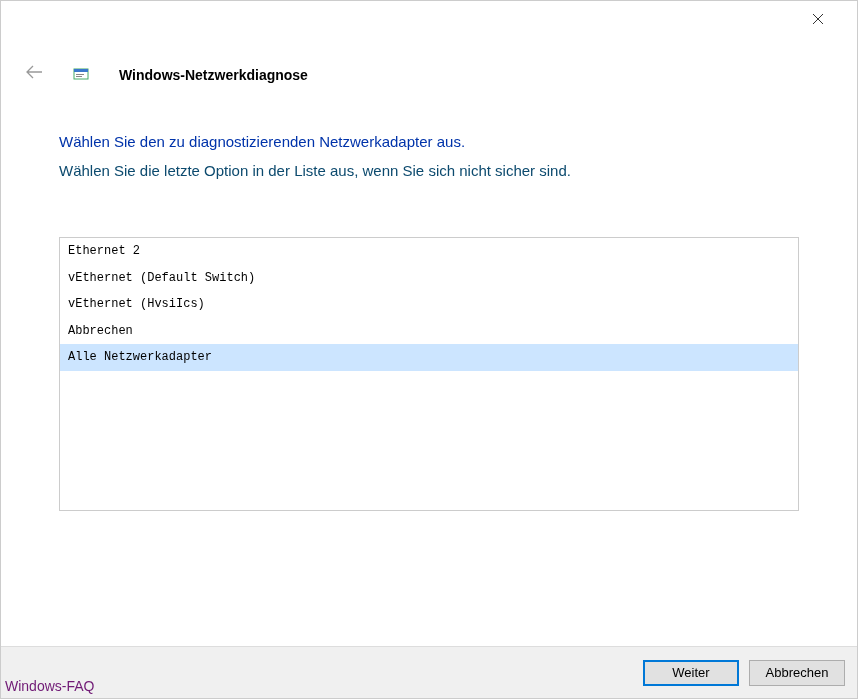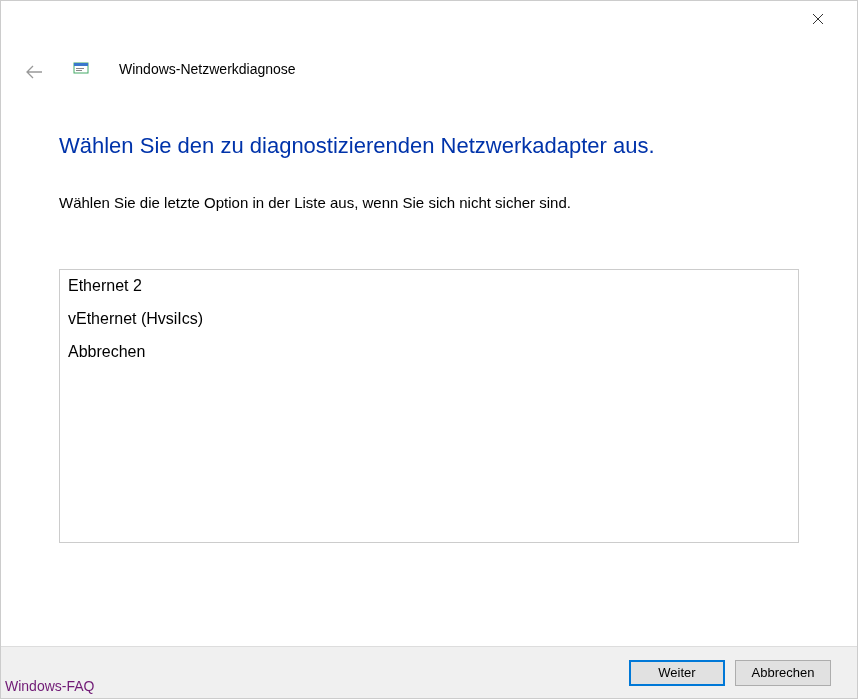--- a/index.html
+++ b/index.html
@@ -27,23 +27,24 @@
       height: 30px;
       display: flex;
       align-items: center;
       justify-content: center;
       cursor: pointer;
       font-size: 14px;
       color: #333;
     }
     .header-row {
       display: flex;
-      align-items: flex-start;
+      align-items: flex-end;
       padding: 24px 30px 6px 22px;
       gap: 28px;
+      font-weight: bold;
     }
     .back-arrow {
       width: 22px;
       height: 22px;
       display: flex;
       align-items: center;
       justify-content: center;
       color: #888;
       cursor: pointer;
     }
@@ -54,56 +55,57 @@
     }
     .wizard-title {
       font-size: 14px;
       color: #000;
     }
     .content {
       padding: 44px 58px 0 58px;
     }
     .main-heading {
       color: #0033aa;
-      font-size: 22px;
+      font-size: 15px;
       font-weight: 400;
-      margin-bottom: 35px;
+      margin-bottom: 12px;
     }
     .instruction {
       font-size: 15px;
-      color: #000000;
+      color: #0c4a6e;
       margin-bottom: 58px;
     }
     .listbox {
       border: 1px solid #ccc;
       height: 274px;
       background: #fff;
       overflow-y: auto;
     }
     .list-item {
-      font-size: 16px;
+      font-size: 12px;
       padding: 4px 8px;
       cursor: pointer;
       line-height: 1.55;
+      font-family: Liberation Mono, monospace;
     }
     .list-item.selected {
       background: #cce5ff;
     }
     .footer {
       position: absolute;
       bottom: 0;
       left: 0;
       right: 0;
       height: 52px;
       border-top: 1px solid #ddd;
       background: #f0f0f0;
       display: flex;
       justify-content: flex-end;
       align-items: center;
-      padding-right: 26px;
+      padding-right: 12px;
       gap: 10px;
     }
     .btn {
       min-width: 96px;
       height: 26px;
       font-family: inherit;
       font-size: 13px;
       background: #e1e1e1;
       border: 1px solid #adadad;
       cursor: pointer;
@@ -149,22 +151,24 @@
   </span>
   <span class="wizard-title">Windows-Netzwerkdiagnose</span>
 </div>
 
 <div class="content">
   <h1 class="main-heading">Wählen Sie den zu diagnostizierenden Netzwerkadapter aus.</h1>
   <p class="instruction">Wählen Sie die letzte Option in der Liste aus, wenn Sie sich nicht sicher sind.</p>
 
   <div class="listbox" id="adapter-list">
       <div class="list-item">Ethernet 2</div>
+      <div class="list-item">vEthernet (Default Switch)</div>
       <div class="list-item">vEthernet (HvsiIcs)</div>
       <div class="list-item">Abbrechen</div>
+      <div class="list-item selected">Alle Netzwerkadapter</div>
     </div>
 </div>
 
 <div class="footer">
   <button class="btn primary">Weiter</button>
   <button class="btn">Abbrechen</button>
 </div>
 
 <div class="watermark">Windows-FAQ</div>
 

